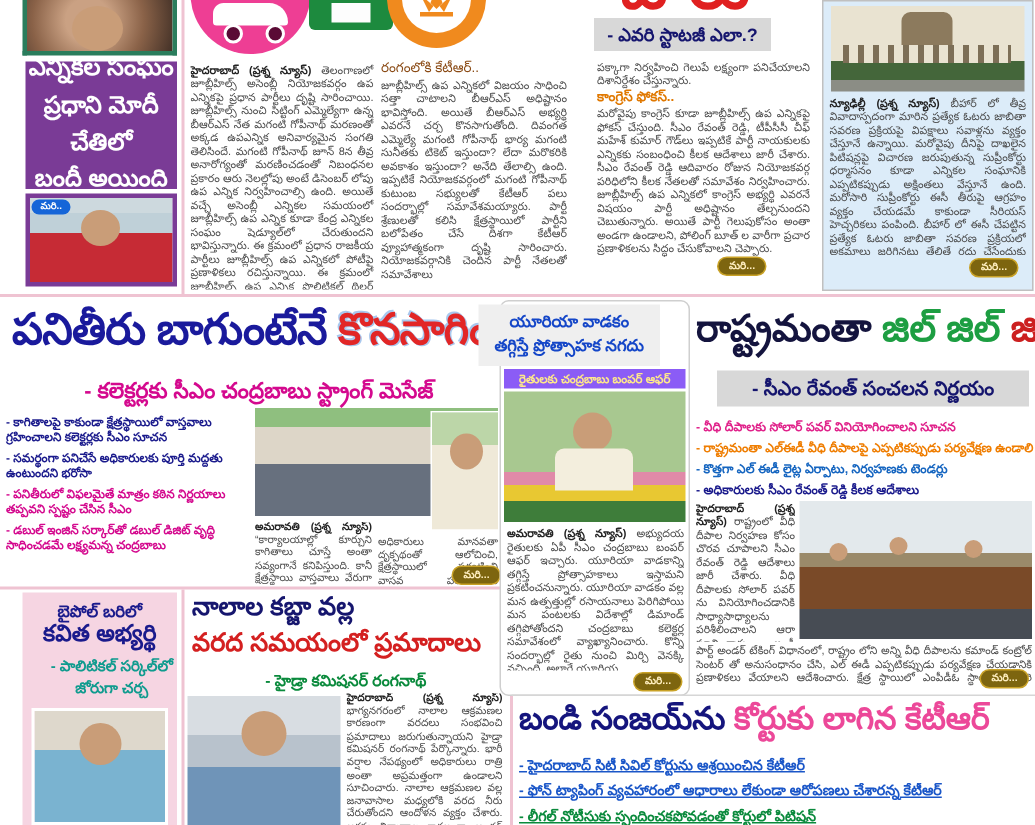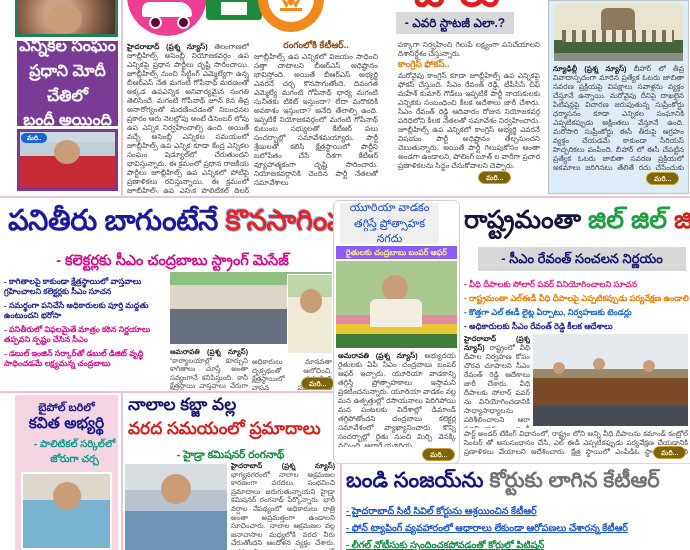--- a/index.html
+++ b/index.html
@@ -35,21 +35,21 @@
   .sym-bjp{left:258px;top:-34px;width:66px;height:66px;border-radius:50%;background:#f08a1e;}
   .bjp-white{position:absolute;left:10px;top:10px;width:46px;height:46px;border-radius:50%;background:#fff;}
   
   .headline-cut{left:414px;top:-34px;font-size:44px;font-weight:bold;color:#e02020;white-space:nowrap;}
   .strategy-box{left:396px;top:12px;width:118px;height:22px;background:#d8d8d8;color:#15156e;
      font-size:12px;font-weight:bold;text-align:center;line-height:22px;}
   .tcol{font-size:7.3px;line-height:9px;}
   .tcol1{left:127px;top:42px;width:122px;height:151px;overflow:hidden;}
   .tcol2{left:254px;top:40px;width:124px;height:153px;overflow:hidden;}
   .tcol3{left:398px;top:40px;width:142px;height:152px;overflow:hidden;}
-  .sub-brown{color:#8a4a14;font-weight:bold;font-size:9px;margin:1px 0 2px 0;text-align:center;}
+  .sub-brown{color:#8a4a14;font-weight:normal;font-size:9px;margin:1px 0 2px 0;}
   .sub-orange{color:#e07800;font-weight:bold;font-size:9px;margin:2px 0 2px 0;}
   
   .sc-box{left:548px;top:0;width:141px;height:194px;background:#dcecf9;border:1px solid #c0c0c0;box-sizing:border-box;}
   .sc-photo{left:554px;top:4px;width:129px;height:57px;
      background:linear-gradient(180deg,#e9e3d1 0 64%,#44663a 64% 86%,#8b8d85 86% 100%);}
   .sc-dome{position:absolute;left:47px;top:4px;width:34px;height:22px;background:#8c7a5d;border-radius:6px 6px 0 0;}
   .sc-cols{position:absolute;left:8px;top:26px;width:112px;height:12px;
      background:repeating-linear-gradient(90deg,#7d6f57 0 4px,#e9e3d1 4px 10px);}
   .sc-text{left:553px;top:64px;width:131px;height:106px;overflow:hidden;}
   
@@ -63,22 +63,22 @@
   .c-blu{color:#1565c0;} .c-mag2{color:#e0218a;}
   .ls-photo{left:170px;top:272px;width:162px;height:72px;
      background:linear-gradient(180deg,#8fbf7f 0 18%,#ddd6c8 18% 52%,#67707e 52% 100%);}
   .ls-inset{left:287px;top:274px;width:46px;height:80px;border:1px solid #fff;box-sizing:border-box;
      background:linear-gradient(180deg,#bcd6a8 0 28%,#efe9d8 28% 100%);}
   .ls-colA{left:170px;top:348px;width:78px;height:42px;overflow:hidden;font-size:7px;line-height:8.6px;}
   .ls-colB{left:252px;top:358px;width:80px;height:32px;overflow:hidden;font-size:7px;line-height:8.6px;}
   
   .urea-box{left:333px;top:200px;width:127px;height:264px;background:#fff;border:1px solid #cfcfcf;
      border-radius:6px;box-sizing:border-box;}
-  .urea-head{left:340px;top:203px;width:99px;height:41px;background:#efefef;color:#1446c8;
-     font-size:11px;font-weight:normal;text-align:center;display:flex;flex-direction:column;justify-content:center;line-height:1.4;}
+  .urea-head{left:319px;top:203px;width:121px;height:41px;background:#efefef;color:#1446c8;
+     font-size:11px;font-weight:bold;text-align:center;display:flex;flex-direction:column;justify-content:center;line-height:1.4;}
   .urea-banner{left:336px;top:246px;width:121px;height:13px;background:#8b5cf6;color:#ffe98a;
      font-size:7.8px;font-weight:bold;text-align:center;line-height:13px;}
   .urea-photo{left:336px;top:261px;width:121px;height:87px;
      background:linear-gradient(180deg,#a8c890 0 62%,#e08aa8 62% 72%,#e8c832 72% 84%,#3e7d3a 84% 100%);}
   .urea-body{left:338px;top:351px;width:118px;height:96px;overflow:hidden;font-size:7.3px;line-height:9px;}
   
   .st-headline{left:464px;top:205px;width:226px;font-size:25px;font-weight:bold;white-space:nowrap;}
   .st-w1{color:#14143e;} .st-w2{color:#1d9e42;} .st-w3{color:#cc2020;}
   .st-subbox{left:478px;top:247px;width:208px;height:24px;background:#d8d8d8;color:#15156e;
      font-size:13px;font-weight:bold;text-align:center;line-height:24px;}
@@ -97,21 +97,21 @@
      background:linear-gradient(180deg,#ded8cc 0 35%,#7ab3d0 35% 100%);}
   
   .nl-h1{left:128px;top:395px;font-size:17px;font-weight:bold;color:#16166e;}
   .nl-h2{left:128px;top:419px;font-size:17px;font-weight:bold;color:#d42020;}
   .nl-sub{left:128px;top:448px;width:205px;text-align:center;font-size:10.5px;font-weight:bold;color:#0a8a3c;}
   .nl-body{left:231px;top:462px;width:104px;height:88px;overflow:hidden;font-size:7px;line-height:8.6px;}
   .nl-photo{left:125px;top:464px;width:102px;height:86px;
      background:linear-gradient(180deg,#d8dde2 0 30%,#b8c2cc 30% 55%,#6f94b8 55% 100%);}
   
   .kc-headline{left:346px;top:468px;font-size:21px;font-weight:bold;white-space:nowrap;}
-  .kc-1{color:#15157d;} .kc-2{color:#737373;}
+  .kc-1{color:#15157d;} .kc-2{color:#ec4899;}
   .kc-link{left:346px;width:340px;font-size:9.5px;font-weight:bold;text-decoration:underline;
      white-space:nowrap;overflow:hidden;display:block;}
   .lk-blue{color:#1a56c8;} .lk-green{color:#0a8a3c;}
 </style>
 </head>
 <body>
 
 <div id="page">
 
   <div class="abs photo-topleft">

